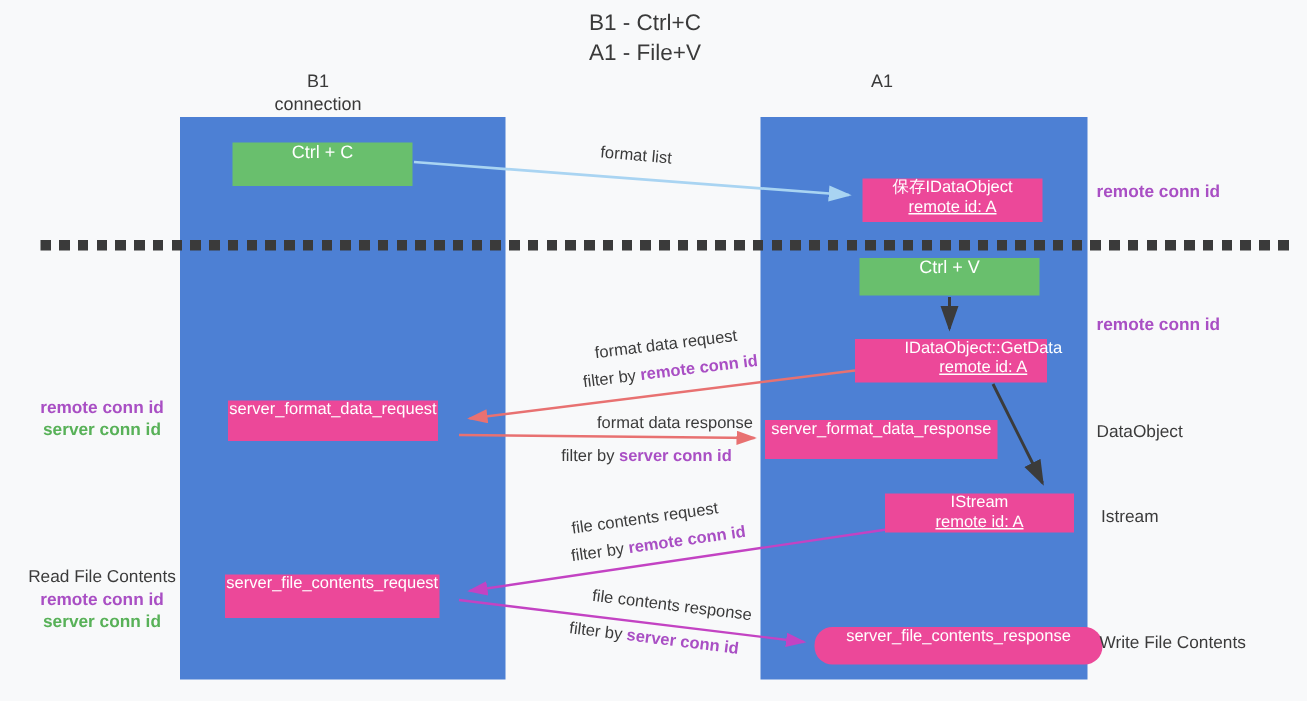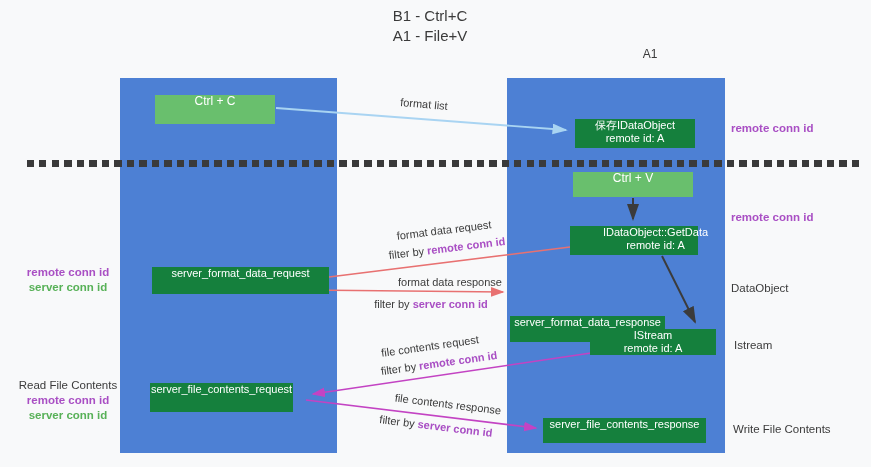--- a/index.html
+++ b/index.html
@@ -18,21 +18,21 @@
     position:absolute; left:330px; top:6px; width:200px;
     text-align:center; font-size:15px; line-height:20px; color:#3a3a3a;
   }
 
   
   .lane-header {
     position:absolute; width:120px; text-align:center;
     font-size:12px; line-height:15px; color:#3a3a3a;
   }
   #hdr-left  { left:152px; top:47px; }
-  #hdr-right { left:590px; top:47px; }
+  #hdr-right { left:528px; top:47px; }
 
   
   .lane { position:absolute; top:78px; height:375px; background:#4d80d4; }
   #lane-left  { left:120px; width:217px; }
   #lane-right { left:507px; width:218px; }
 
   
   .dashes {
     position:absolute; left:27px; top:160px; width:833px; height:7px;
     background:repeating-linear-gradient(90deg,#3a3a3a 0 7px,transparent 7px 12.5px);
@@ -41,32 +41,32 @@
   
   svg.arrows { position:absolute; left:0; top:0; width:871px; height:467px; }
 
   
   .box {
     position:absolute; display:flex; flex-direction:column;
     align-items:center; justify-content:flex-start;
     color:#fff; font-size:12px; line-height:13px; text-align:center;
   }
   .green  { background:#69bf6d; }
-  .orange { background:#15803d; }
-  .box .l2 { font-size:11px; line-height:13px; }
+  .orange { background:#ec4899; }
+  .box .l2 { font-size:11px; line-height:13px;text-decoration:underline; }
 
   #box-ctrl-c      { left:155px; top:95px;  width:120px; height:29px; }
   #box-save        { left:575px; top:119px; width:120px; height:29px; font-size:11px; }
   #box-ctrl-v      { left:573px; top:172px; width:120px; height:25px; }
   #box-getdata     { left:570px; top:226px; width:128px; height:29px; font-size:11px;padding-left:43px; }
-  #box-format-req  { left:152px; top:267px; width:177px; height:27px; font-size:11px; }
-  #box-format-resp { left:510px; top:280px; width:155px; height:26px; font-size:11px;margin-top:36px; }
+  #box-format-req  { left:152px; top:267px; width:140px; height:27px; font-size:11px; }
+  #box-format-resp { left:510px; top:280px; width:155px; height:26px; font-size:11px; }
   #box-istream     { left:590px; top:329px; width:126px; height:26px; font-size:11px; }
   #box-file-req    { left:150px; top:383px; width:143px; height:29px; font-size:11px; }
-  #box-file-resp   { left:543px; top:418px; width:163px; height:25px; font-size:11px; }
+  #box-file-resp   { left:543px; top:418px; width:192px; height:25px; font-size:11px;border-radius:12px; }
 
   
   .flow-label {
     position:absolute; font-size:11px; white-space:nowrap; color:#3b3b3b;
     transform:translate(-50%,-50%);
   }
   .purple { color:#a94fc4; font-weight:bold; }
   .greentx { color:#58b158; font-weight:bold; }
   .fb { margin-right:3px; }
 
@@ -96,20 +96,24 @@
 </head>
 <body>
 
 <div class="canvas">
 
   <div class="title">
     <div>B1 - Ctrl+C</div>
     <div>A1 - File+V</div>
   </div>
 
+  <div class="lane-header" id="hdr-left">
+    <div>B1</div>
+    <div>connection</div>
+  </div>
   <div class="lane-header" id="hdr-right">
     <div>A1</div>
   </div>
 
   <div class="lane" id="lane-left"></div>
   <div class="lane" id="lane-right"></div>
 
   <div class="dashes"></div>
 
   <svg class="arrows" viewBox="0 0 871 467">

